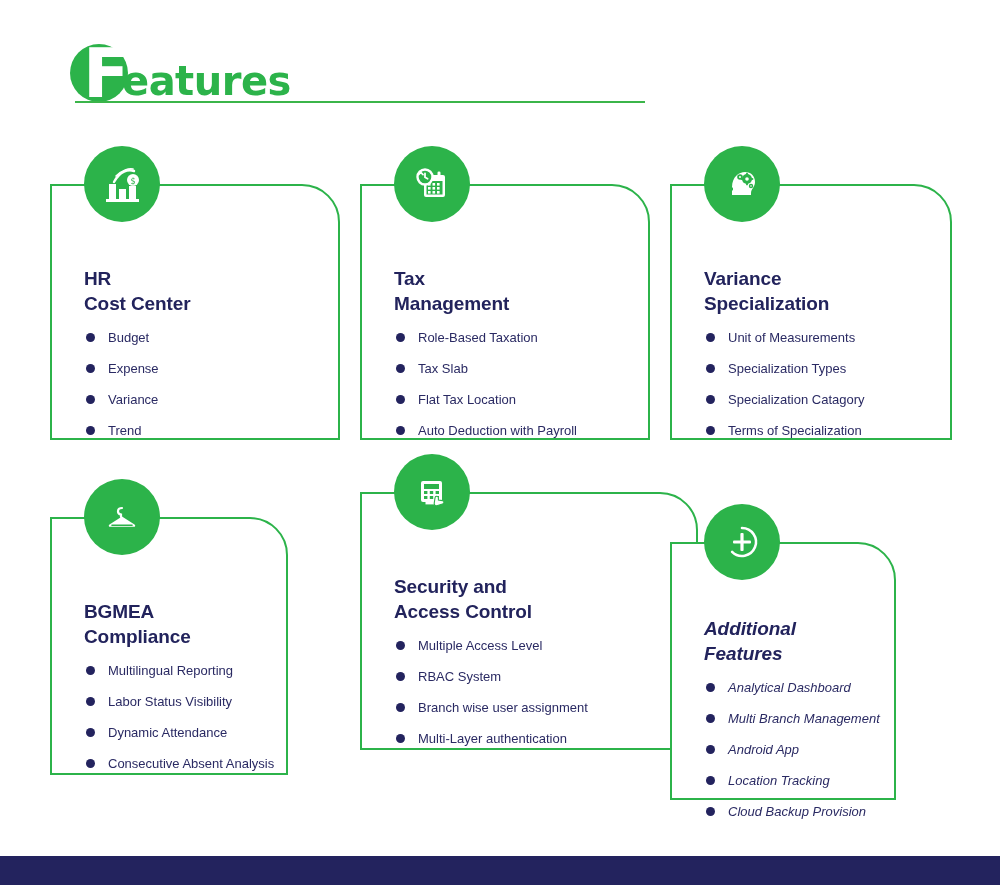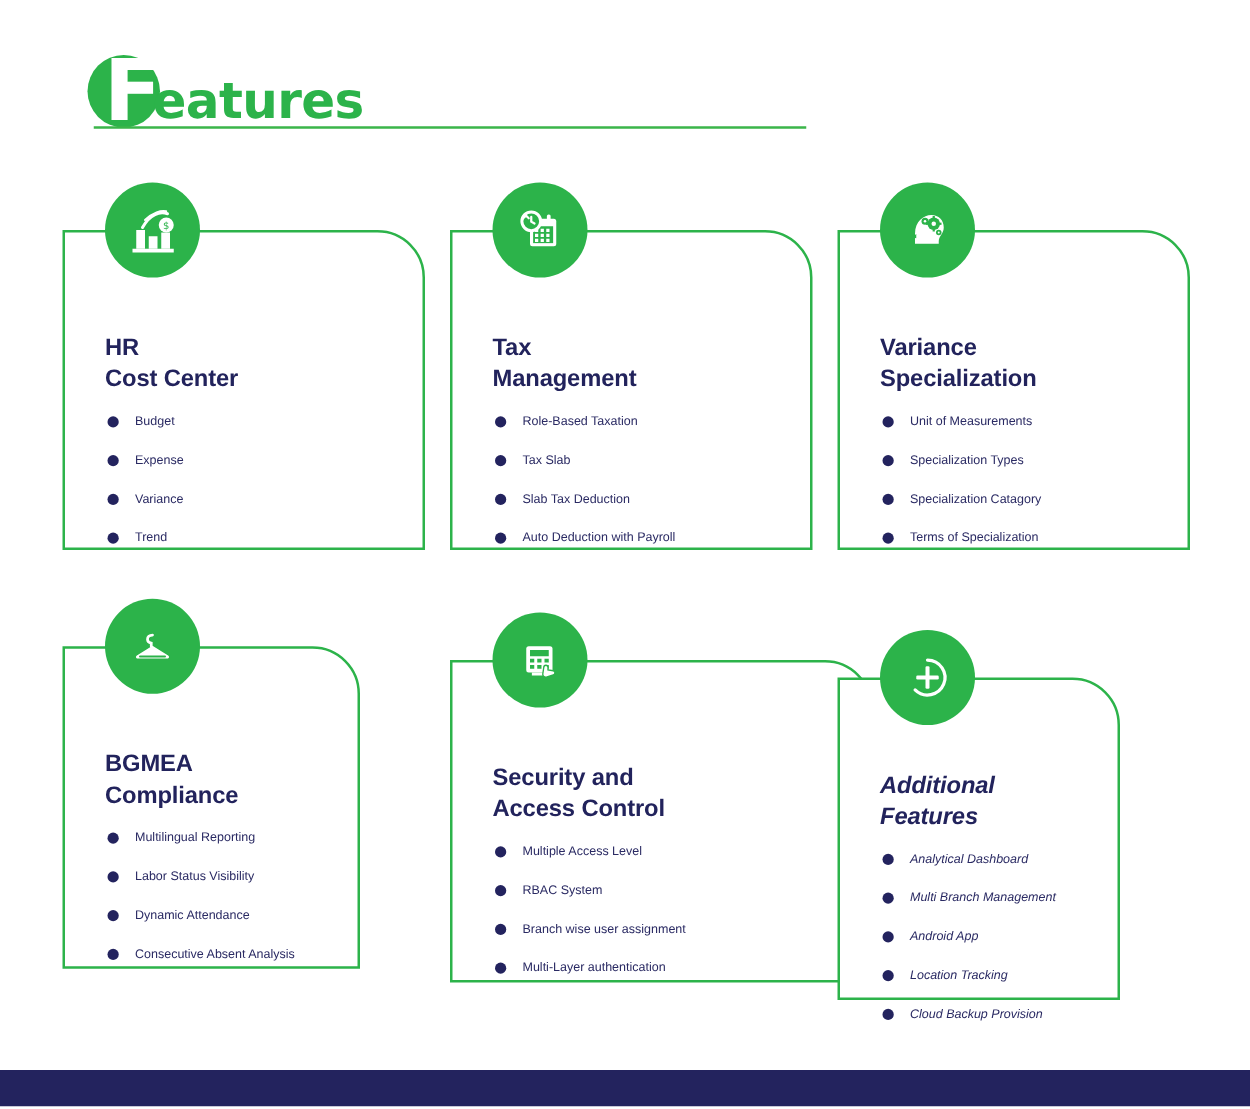--- a/index.html
+++ b/index.html
@@ -70,21 +70,21 @@
     line-height:25px;
     margin:0 0 6px 0;
     white-space:pre-line;
     letter-spacing:-0.1px;
   }
   .bullets{list-style:none;margin:0;padding:0;}
   .bullets li{
     position:relative;
     padding-left:24px;
     color:#2a2a63;
-    font-size:10px;
+    font-size:13px;
     line-height:31px;
     white-space:nowrap;
   }
   .bullets li .dot{
     position:absolute;left:2px;top:11px;
     width:9px;height:9px;border-radius:50%;
     background:#23235e;
   }
 
   
@@ -153,21 +153,21 @@
         <path d="M15 11.5 V15.3 L17.6 16.8" stroke="#fff" stroke-width="1.8" fill="none" stroke-linecap="round"></path>
         <path d="M8.6 12.6 l2.2 -2.2 l2.2 2.2" stroke="#fff" stroke-width="1.7" fill="none" stroke-linecap="round" stroke-linejoin="round"></path>
       </svg>
     </div>
     <div class="card-body">
       <div class="card-title">Tax
 Management</div>
       <ul class="bullets">
         <li><span class="dot"></span><span>Role-Based Taxation</span></li>
         <li><span class="dot"></span><span>Tax Slab</span></li>
-        <li><span class="dot"></span><span>Slab Tax Deduction</span></li>
+        <li><span class="dot"></span><span>Flat Tax Location</span></li>
         <li><span class="dot"></span><span>Auto Deduction with Payroll</span></li>
       </ul>
     </div>
   </div>
 
   <div class="card" style="left:670px;top:184px;width:282px;height:256px;">
     <div class="badge">
       <svg width="44" height="44" viewBox="0 0 44 44">
         <path d="M12 33 V25 C12 15, 19 10, 25 10 C31 10, 35 14, 35 20 C35 25, 31 27, 31 31 V33 Z" fill="#fff"></path>
         <circle cx="27" cy="17" r="5" fill="#2cb34a"></circle>
@@ -210,21 +210,21 @@
 Compliance</div>
       <ul class="bullets">
         <li><span class="dot"></span><span>Multilingual Reporting</span></li>
         <li><span class="dot"></span><span>Labor Status Visibility</span></li>
         <li><span class="dot"></span><span>Dynamic Attendance</span></li>
         <li><span class="dot"></span><span>Consecutive Absent Analysis</span></li>
       </ul>
     </div>
   </div>
 
-  <div class="card" style="left:360px;top:528px;width:338px;height:258px;">
+  <div class="card" style="left:360px;top:492px;width:338px;height:258px;">
     <div class="badge">
       <svg width="44" height="44" viewBox="0 0 44 44">
         <rect x="11" y="11" width="21" height="21" rx="2" fill="#fff"></rect>
         <rect x="14" y="14" width="15" height="5" fill="#2cb34a"></rect>
         <g fill="#2cb34a">
           <rect x="14" y="21" width="3.4" height="3"></rect>
             <rect x="19.8" y="21" width="3.4" height="3"></rect>
             <rect x="25.6" y="21" width="3.4" height="3"></rect>
           <rect x="14" y="26" width="3.4" height="3"></rect>
             <rect x="19.8" y="26" width="3.4" height="3"></rect>

